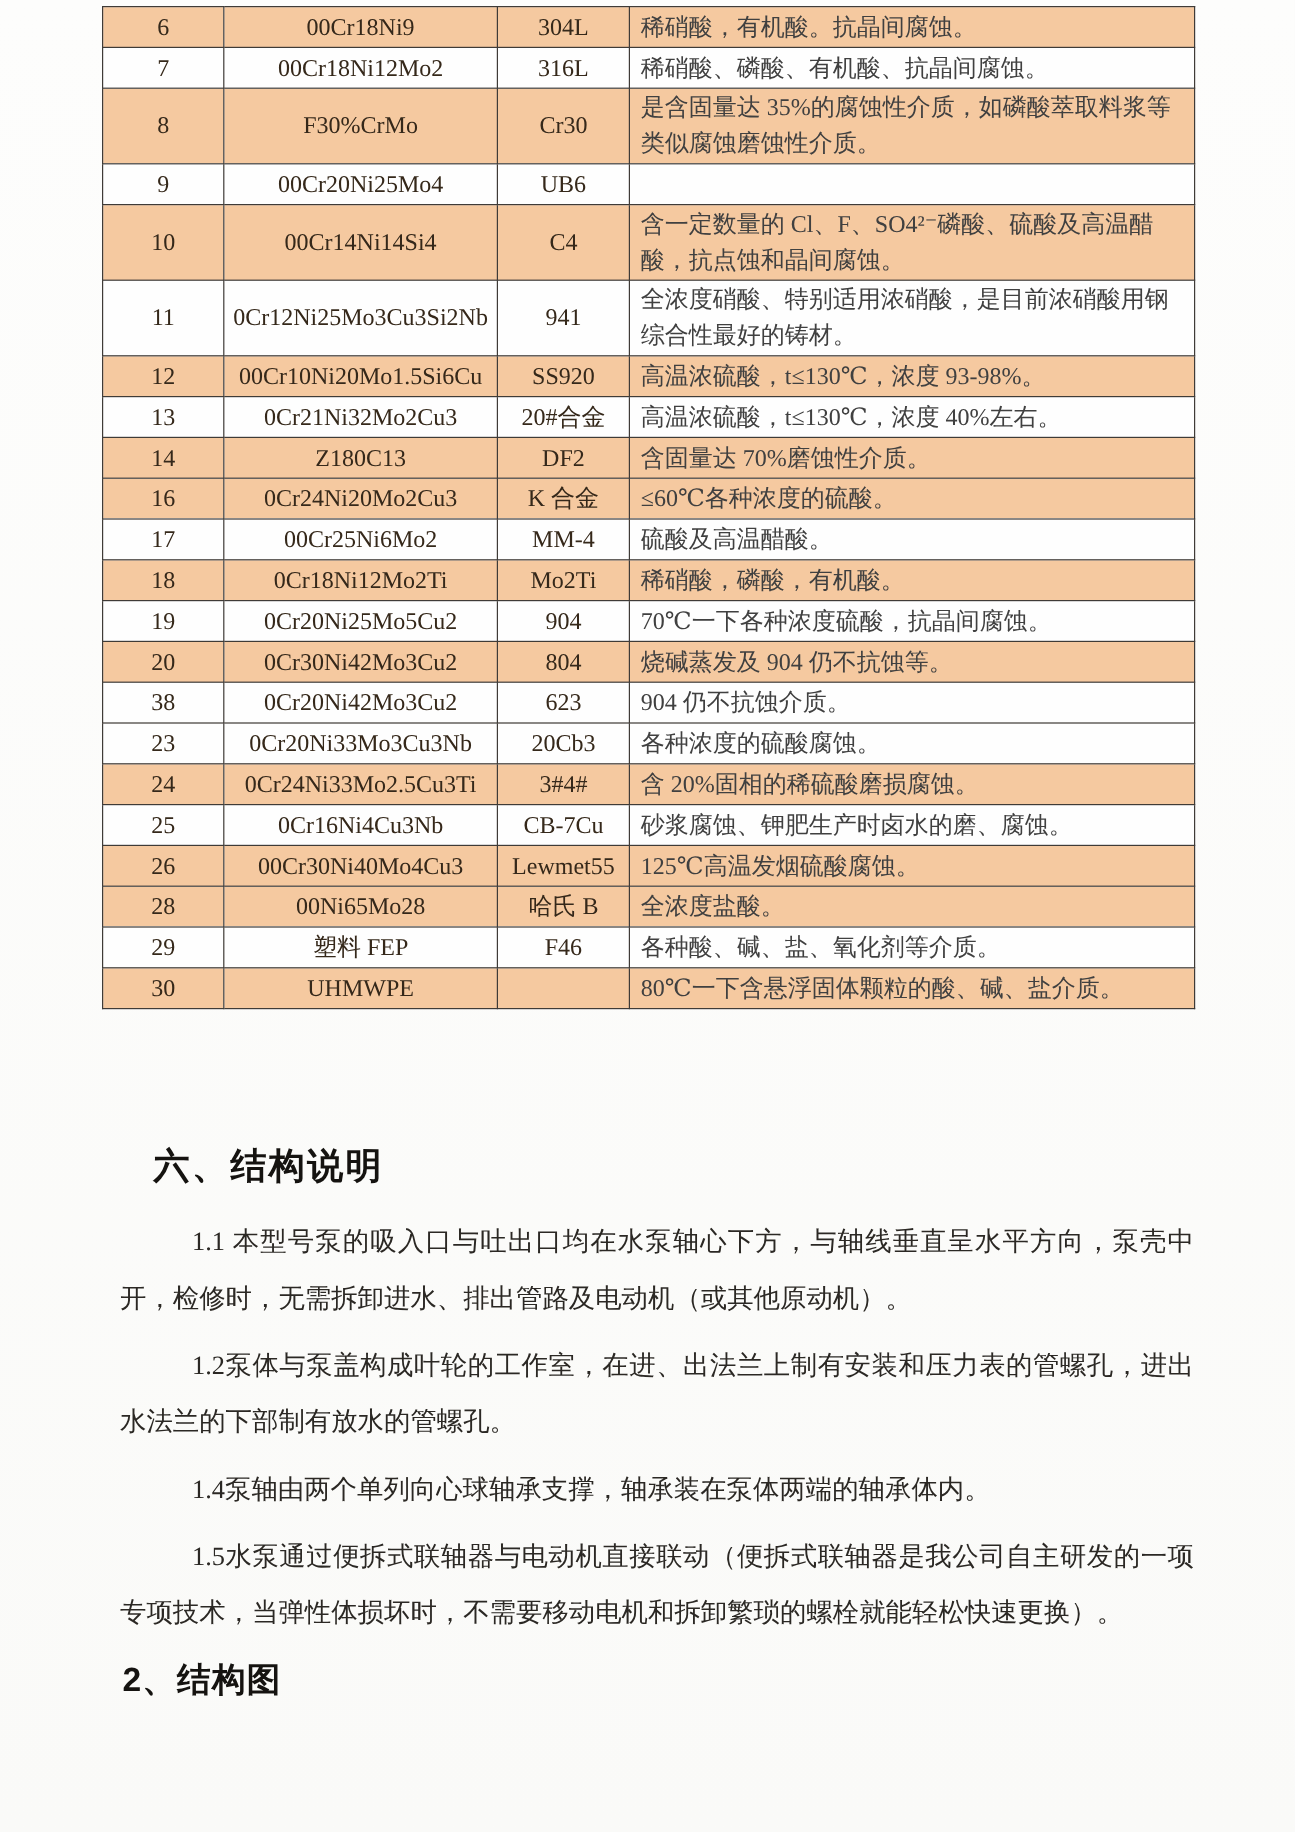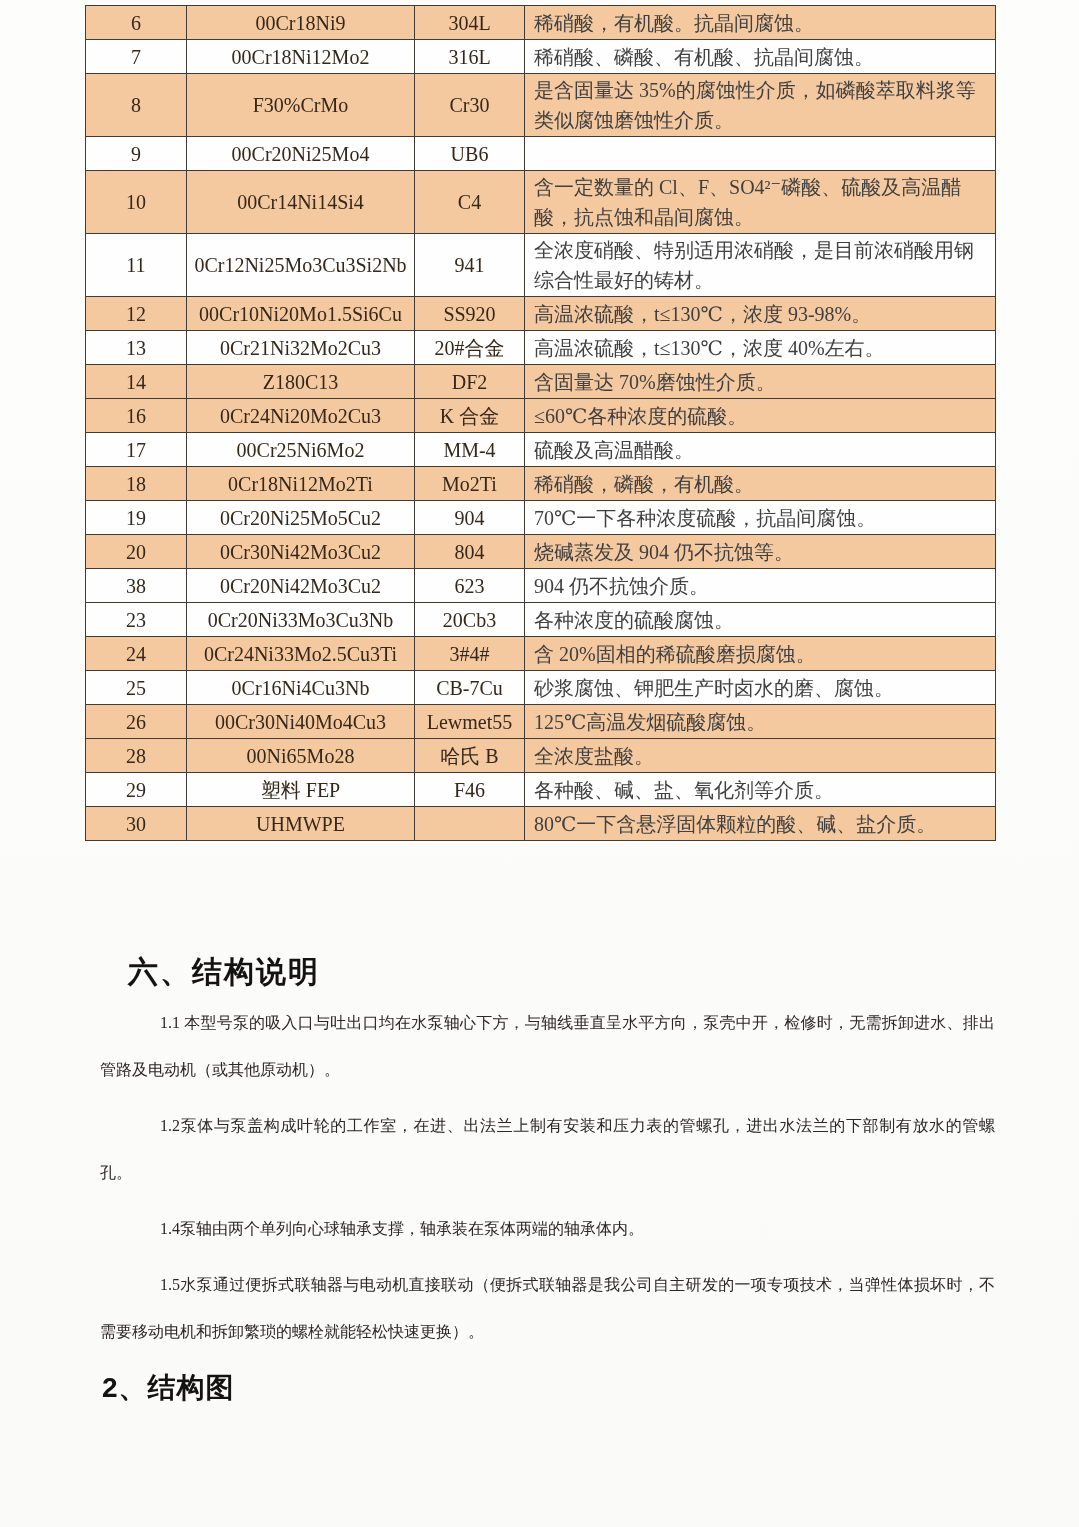--- a/index.html
+++ b/index.html
@@ -59,25 +59,25 @@
     left: 100px;
     top: 952px;
     width: 895px;
     color: #262422;
   }
   .sec-title {
     font-family: "Liberation Sans", "DejaVu Sans", sans-serif;
     font-size: 30px;
     font-weight: 700;
     color: #151310;
-    margin: 0 0 6px 28px;
+    margin: 0 0 18px 28px;
     letter-spacing: 2px;
   }
   .para {
-    font-size: 16px;
+    font-size: 22px;
     line-height: 47px;
     margin: 0 0 9px 0;
     text-indent: 60px;
     text-align: justify;
     color: #2b2824;
   }
   .fig-title {
     font-family: "Liberation Sans", "DejaVu Sans", sans-serif;
     font-size: 28px;
     font-weight: 700;

